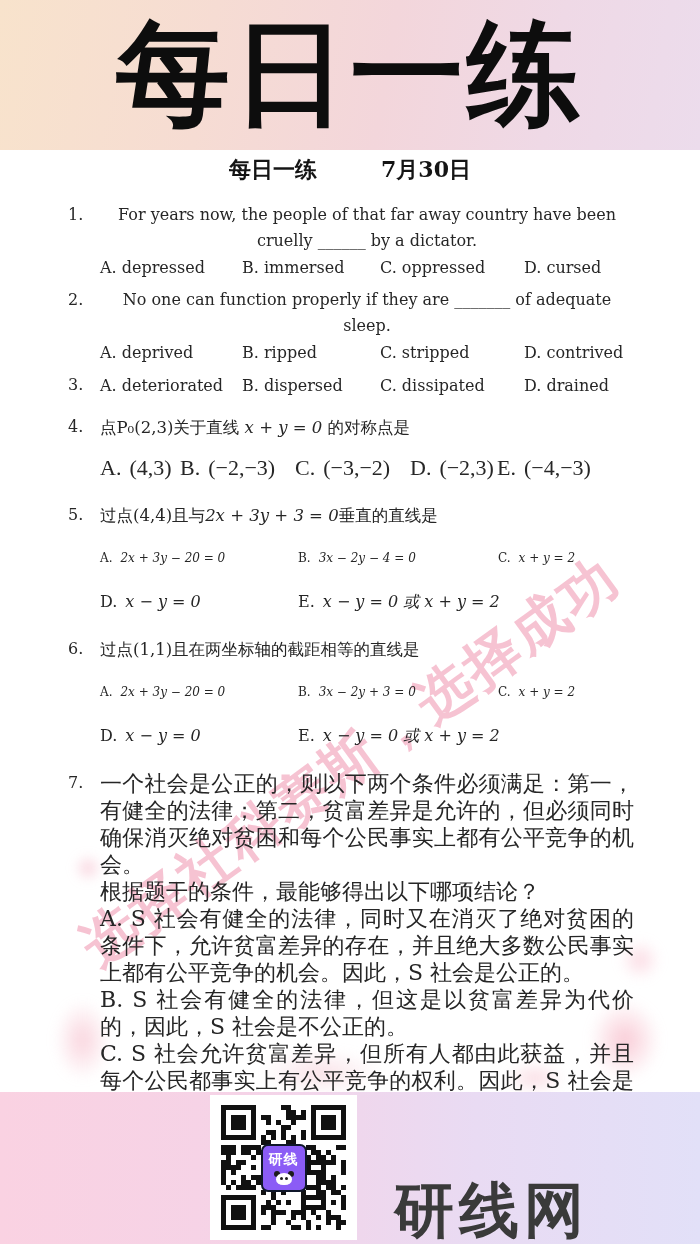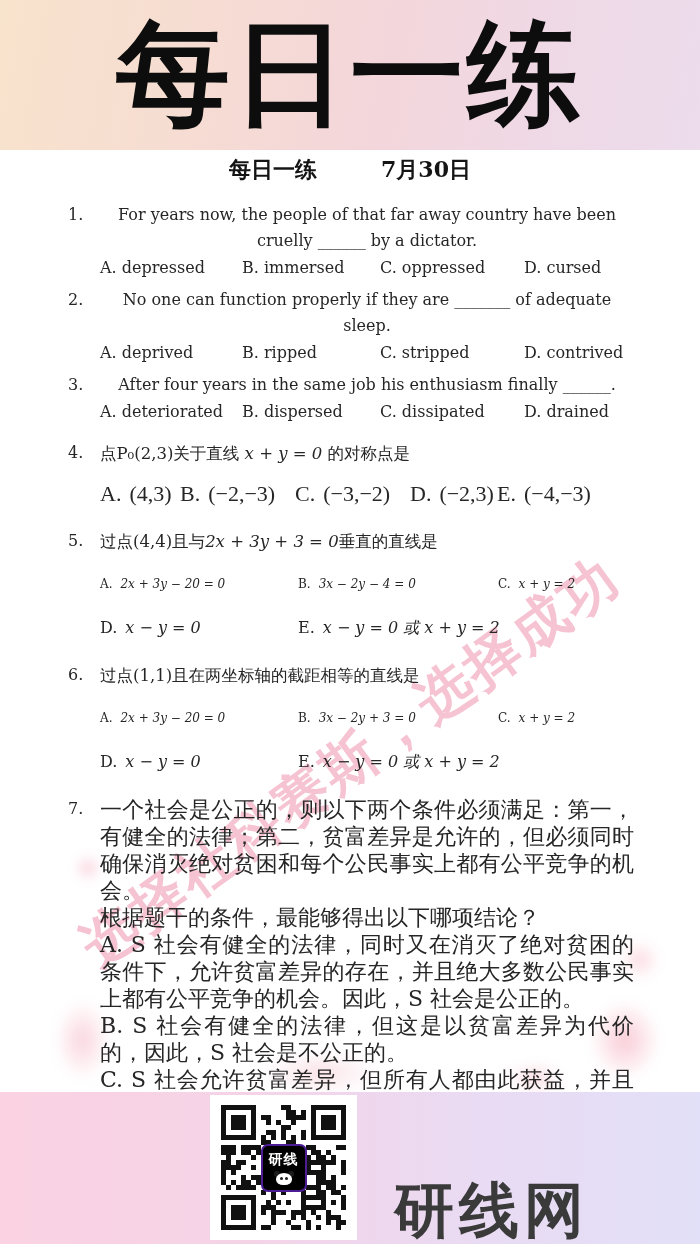--- a/index.html
+++ b/index.html
@@ -63,21 +63,21 @@
   }
   .qr-box {
     position:absolute; left:210px; top:1095px; width:147px; height:145px;
     background:#ffffff; display:flex; align-items:center; justify-content:center;
   }
   .qr-wrap { position:relative; width:125px; height:125px; }
   .qr-wrap svg { display:block; }
   .qr-logo {
     position:absolute; left:50%; top:50%; width:46px; height:48px;
     transform:translate(-50%,-50%);
-    background:#000000; border:2px solid #4c1d95; border-radius:7px;
+    background:#8b5cf6; border:2px solid #0f172a; border-radius:7px;
     display:flex; flex-direction:column; align-items:center;
   }
   .qr-logo-text {
     font-family:"Liberation Sans",sans-serif; font-weight:700;
     color:#ffffff; font-size:14px; letter-spacing:1px; margin-top:5px;
   }
   .panda { position:relative; width:22px; height:15px; margin-top:2px; }
   .panda .face { position:absolute; left:3px; top:2px; width:16px; height:12px; background:#ffffff; border-radius:50% 50% 45% 45%; }
   .panda .ear { position:absolute; top:0; width:6px; height:6px; background:#1c1c1c; border-radius:50%; }
   .panda .ear.l { left:1px; } .panda .ear.r { right:1px; }
@@ -132,21 +132,20 @@
         <span class="opt">B. ripped</span>
         <span class="opt">C. stripped</span>
         <span class="opt">D. contrived</span>
       </div>
     </div>
   </div>
 
   <div class="q mb-3">
     <div class="qnum">3.</div>
     <div class="qbody">
-      <div class="stem">After four years in the same job his enthusiasm finally ______.</div>
       <div class="opts4">
         <span class="opt">A. deteriorated</span>
         <span class="opt">B. dispersed</span>
         <span class="opt">C. dissipated</span>
         <span class="opt">D. drained</span>
       </div>
     </div>
   </div>
 
   <div class="q mb-m">

